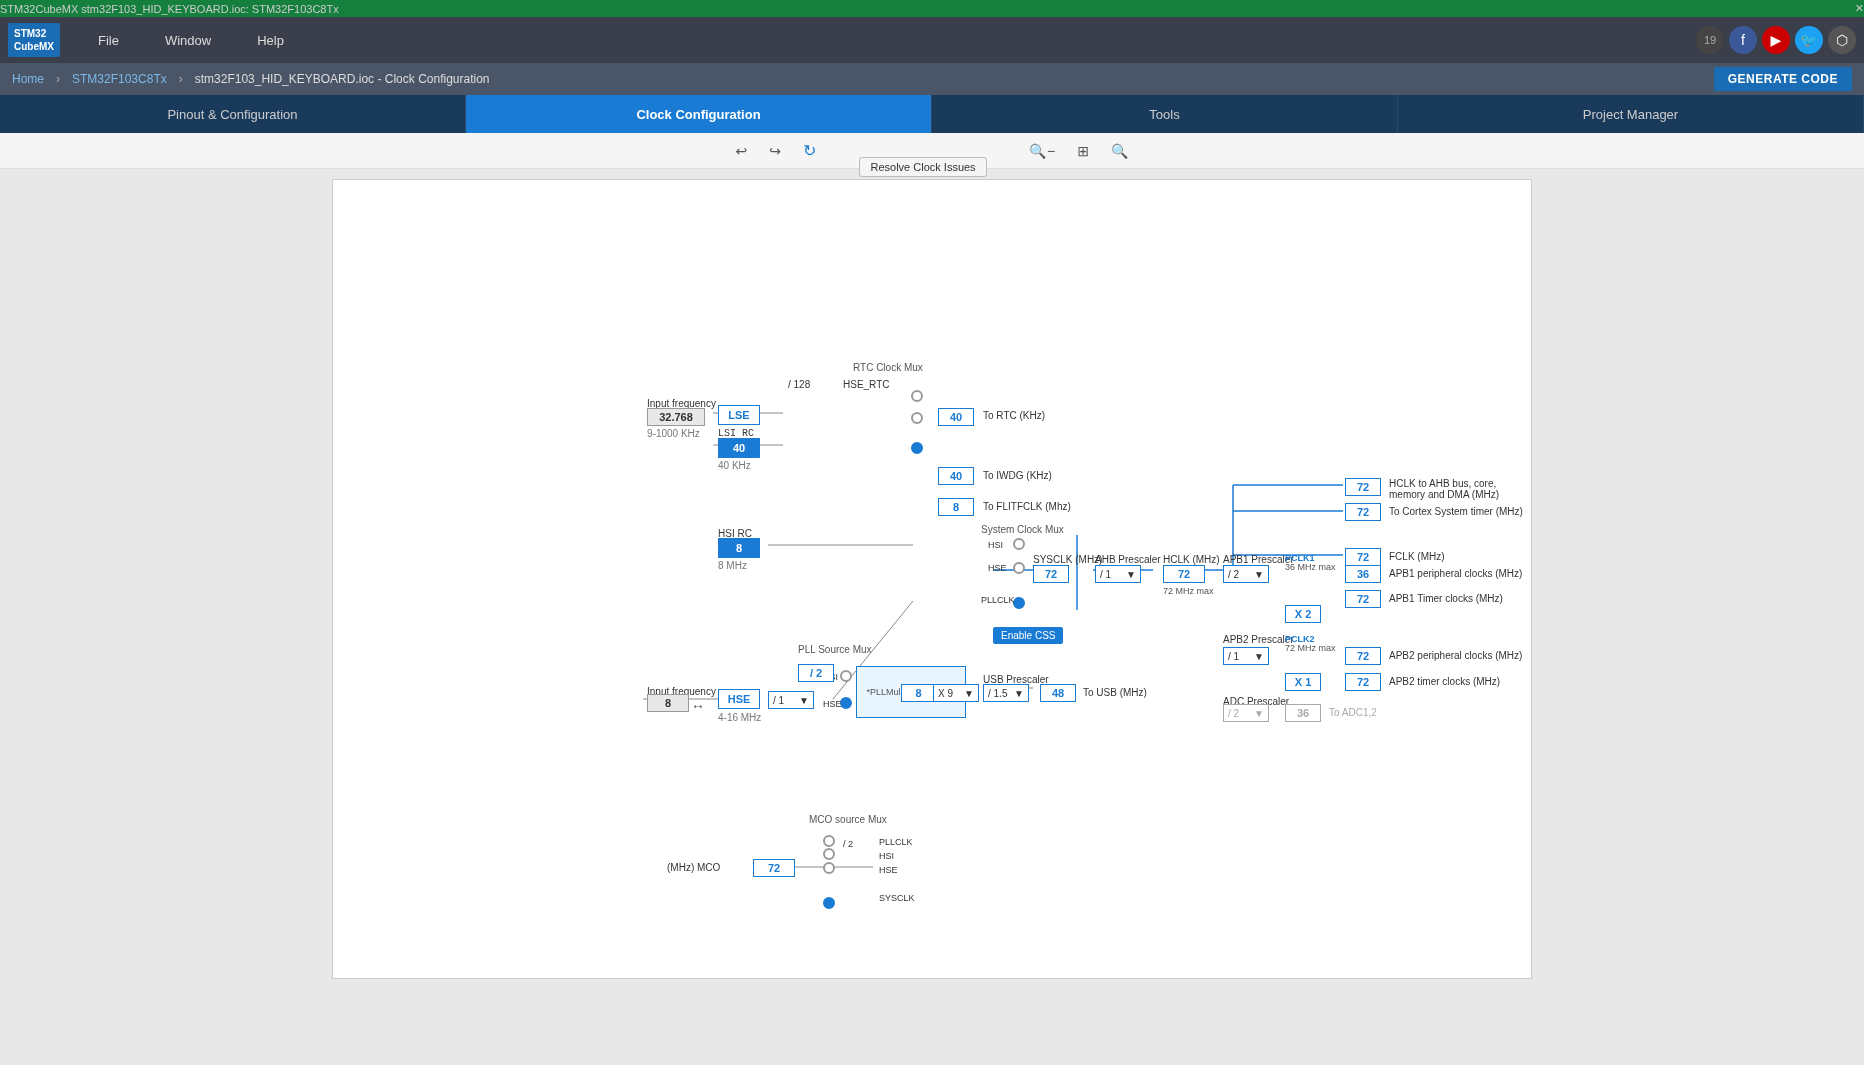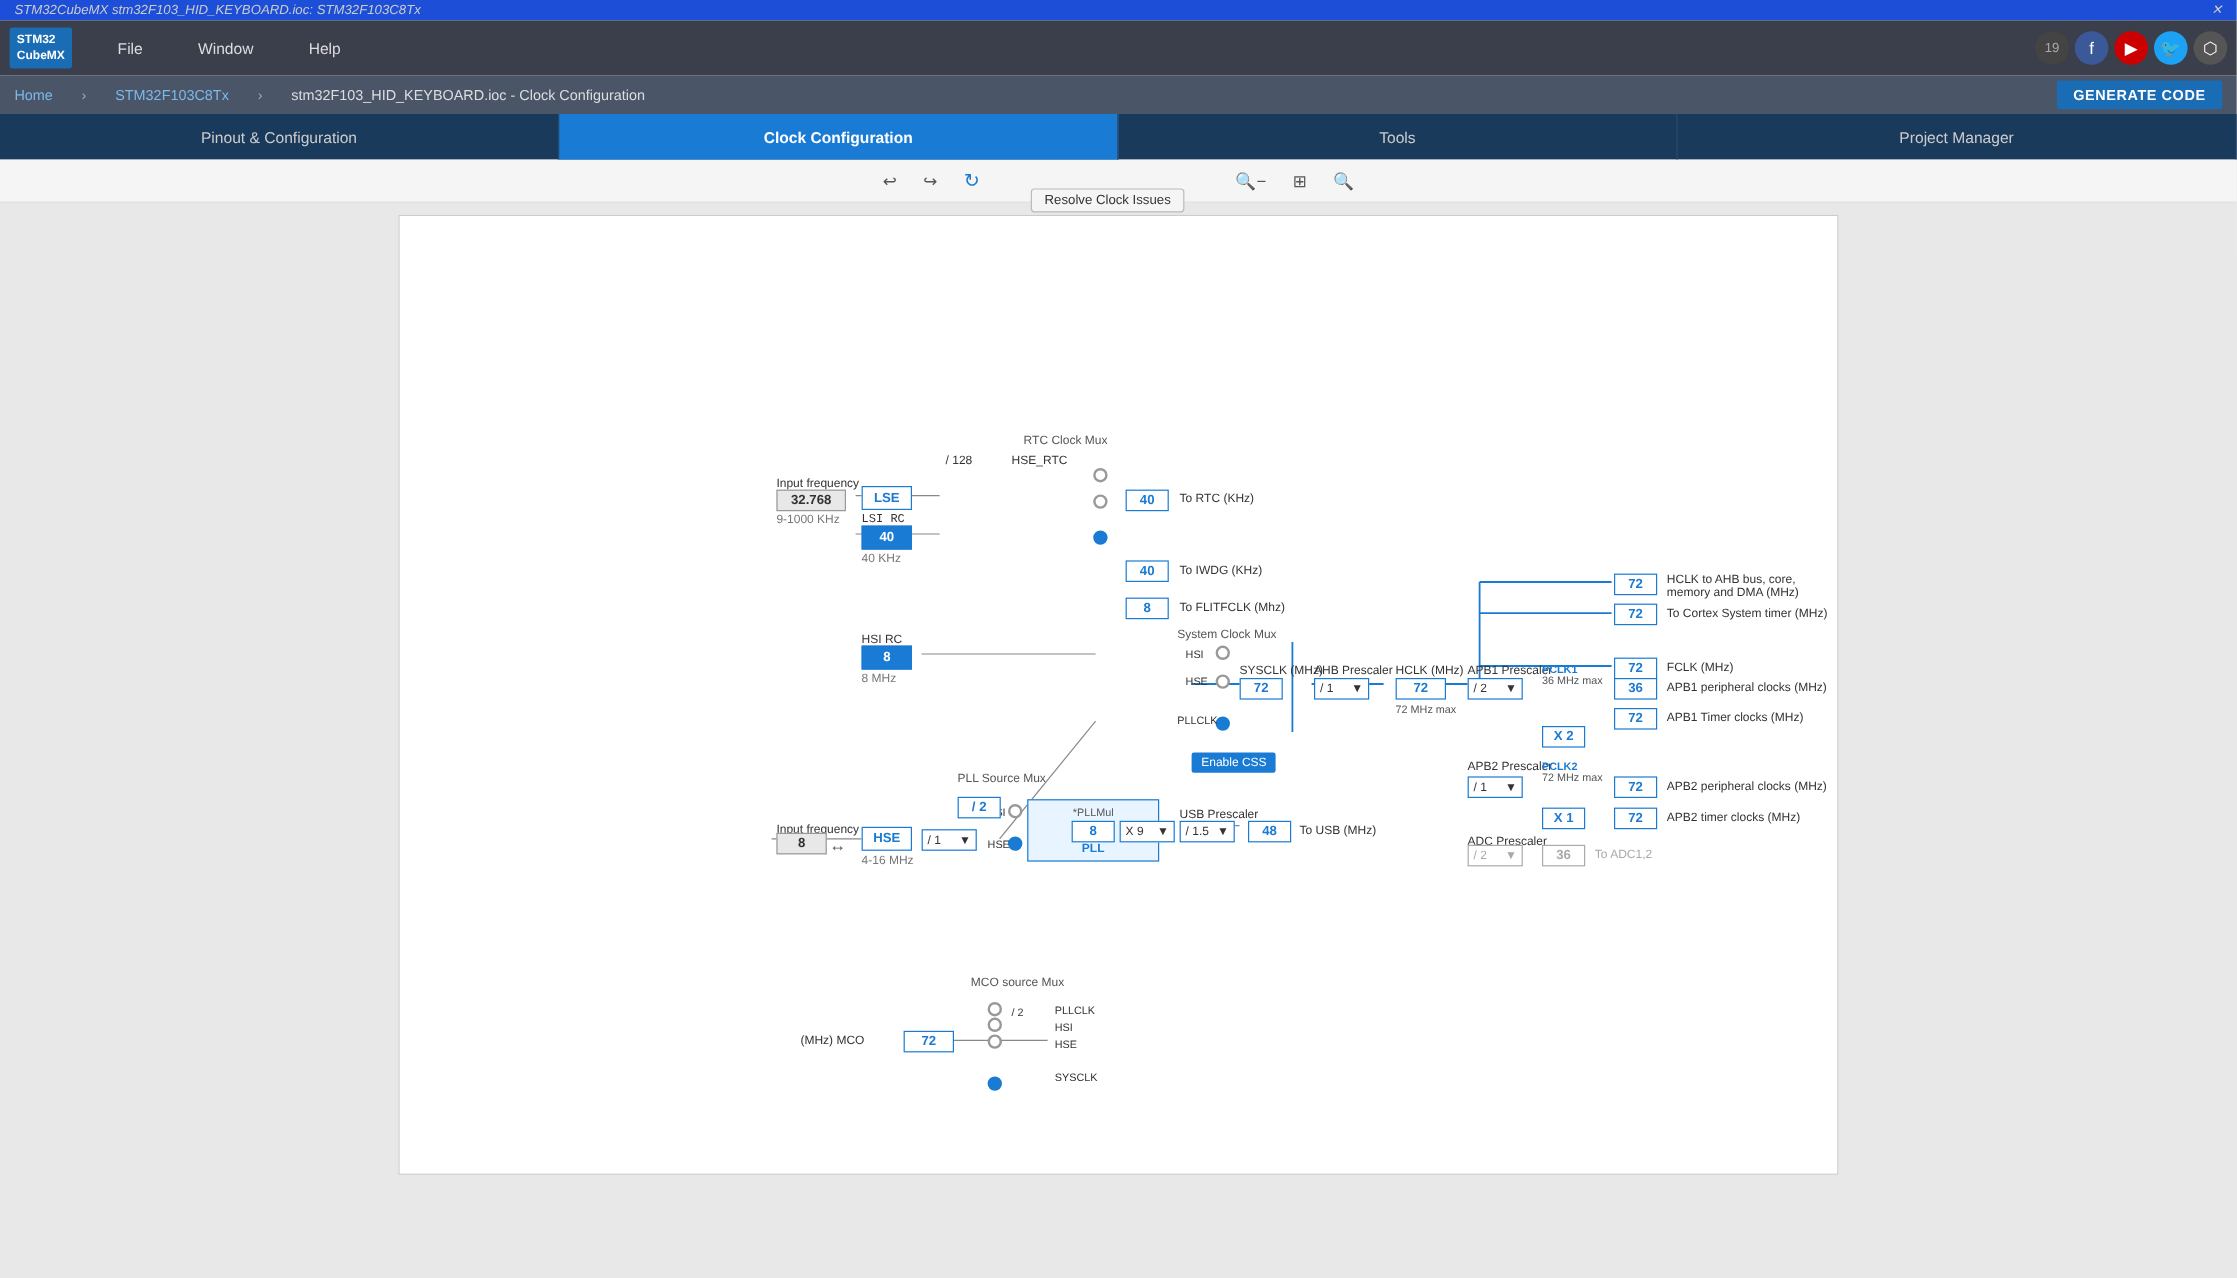--- a/index.html
+++ b/index.html
@@ -1,27 +1,26 @@
 <!DOCTYPE html>
 <html><head>
   <meta charset="utf-8">
   <style>
     * { box-sizing: border-box; margin: 0; padding: 0; }
     body { font-family: Arial, sans-serif; font-size: 12px; background: #f0f0f0; width: 1864px; min-height: 1065px; overflow-x: hidden; }
 
     
     #titlebar {
-      background: #1d4ed8;
+      background: #15803d;
       color: #ccc;
       font-size: 11px;
-      padding: 2px 12px;
+      padding: 2px 0;
       display: flex;
       align-items: center;
       justify-content: space-between;
-      font-style: italic;
     }
 
     
     #menubar {
       background: #3a3f4b;
       display: flex;
       align-items: center;
       height: 46px;
       padding: 0 8px;
       gap: 30px;
@@ -62,21 +61,21 @@
 
     
     #breadcrumb {
       background: #4a5568;
       color: #ddd;
       font-size: 12px;
       padding: 0 12px;
       height: 32px;
       display: flex;
       align-items: center;
-      gap: 24px;
+      gap: 12px;
     }
     .breadcrumb-sep { color: #aaa; }
     .breadcrumb-link { color: #7cb9e8; cursor: pointer; }
     #generate-btn {
       margin-left: auto;
       background: #1a6db5;
       color: white;
       font-size: 12px;
       font-weight: bold;
       padding: 5px 14px;
@@ -435,21 +434,21 @@
     <div class="clk-label" style="left:996px;top:527px;color:#aaa;">To ADC1,2</div>
 
     <div class="clk-enable-css" style="left:660px;top:447px;">Enable CSS</div>
 
     <div class="clk-mux-label" style="left:465px;top:464px;">PLL Source Mux</div>
     <div class="clk-radio" style="left:507px;top:490px;"></div>
     <div class="clk-radio selected" style="left:507px;top:517px;"></div>
     <div class="clk-label" style="left:490px;top:492px;font-size:9px;">HSI</div>
     <div class="clk-label" style="left:490px;top:519px;font-size:9px;">HSE</div>
 
-    <div style="position:absolute;left:523px;top:486px;width:110px;height:52px;background:#e8f4ff;border:1.5px solid #1a7bd4;display:flex;flex-direction:column;align-items:center;justify-content:center;">
+    <div style="position:absolute;left:523px;top:486px;width:110px;height:52px;background:#e8f4ff;border:1.5px solid #1a7bd4;display:flex;flex-direction:row;align-items:center;justify-content:center;">
       <div class="clk-label" style="position:static;font-size:9px;color:#555;">*PLLMul</div>
       <div class="clk-box" style="position:static;width:36px;height:18px;margin-top:2px;">8</div>
       <div class="clk-label" style="position:static;font-size:10px;color:#1a7bd4;font-weight:bold;">PLL</div>
     </div>
 
     <div class="clk-box" style="left:465px;top:484px;width:36px;height:18px;">/ 2</div>
 
     <div class="clk-dropdown" style="left:600px;top:504px;width:46px;height:18px;">
       <span>X 9</span>
         <span>▼</span>

